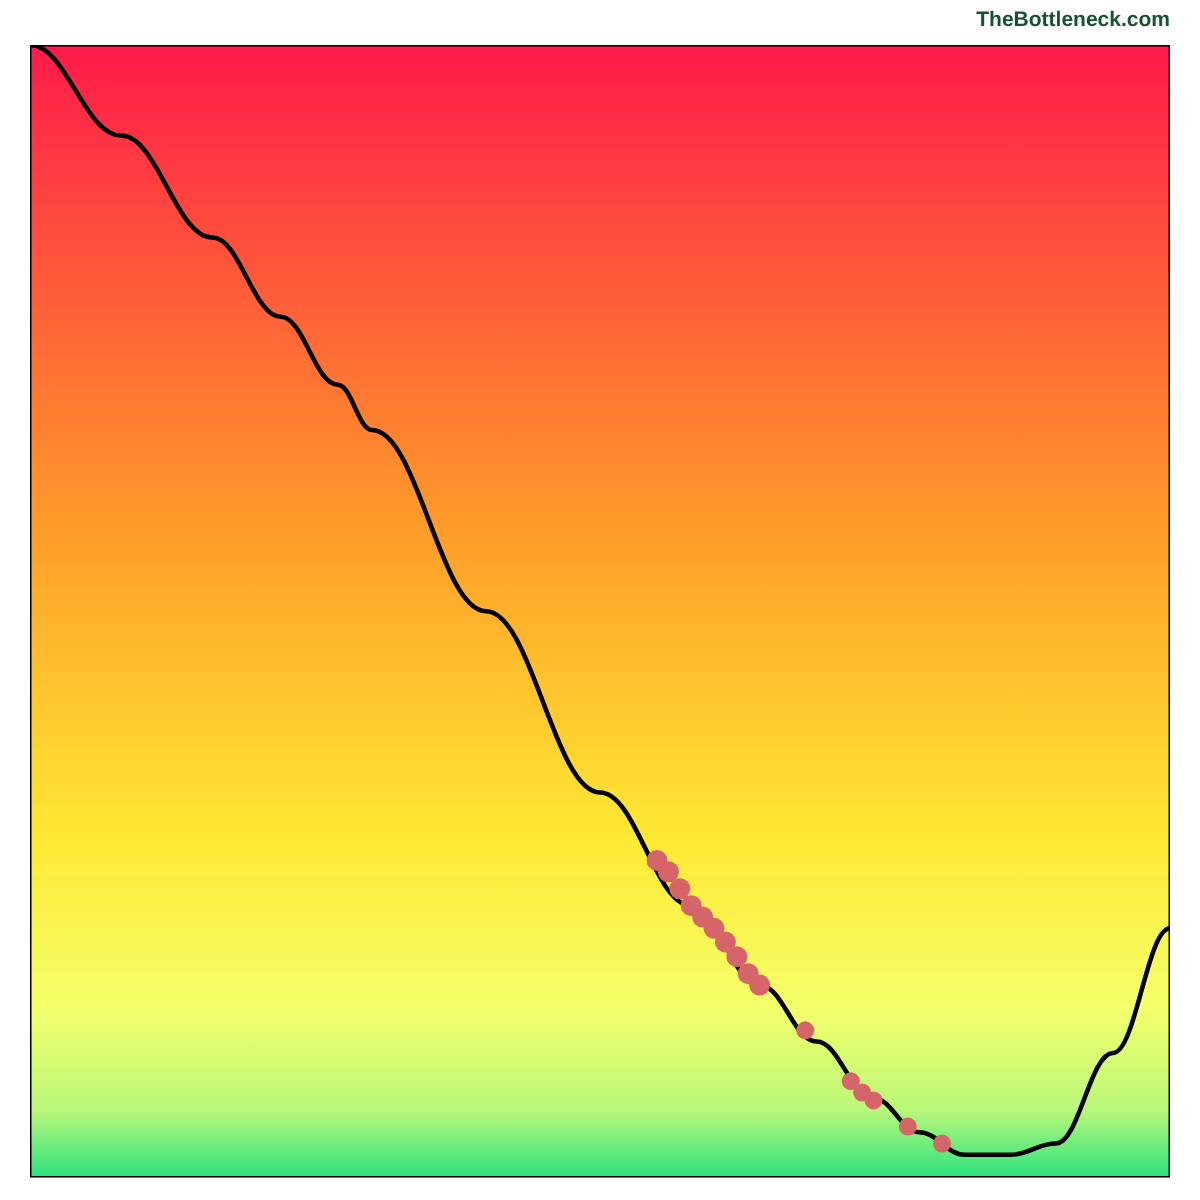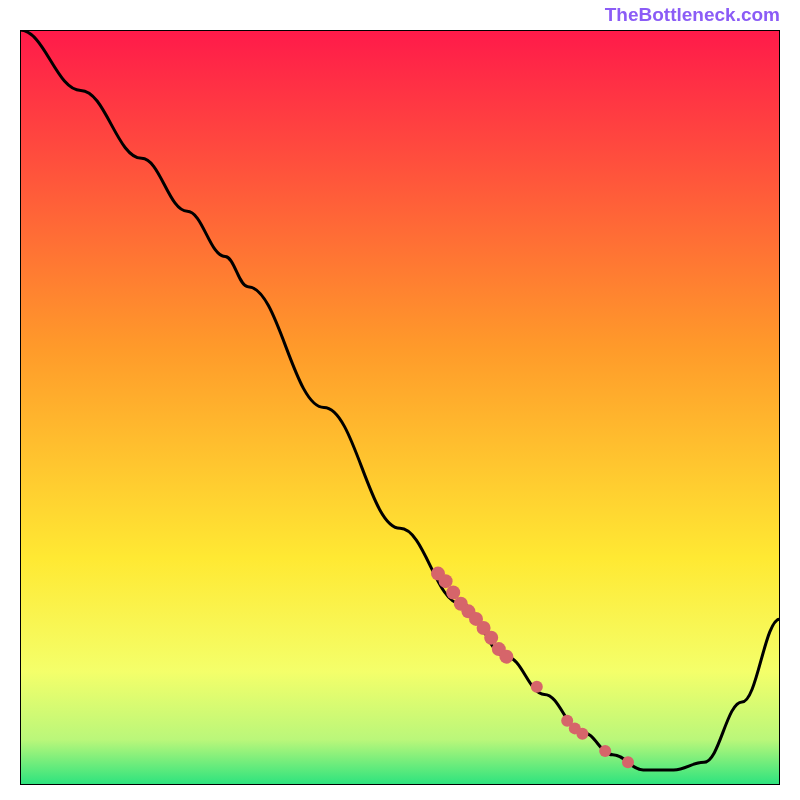--- a/index.html
+++ b/index.html
@@ -15,23 +15,23 @@
     position: absolute;
     left: 20px;
     top: 30px;
     width: 760px;
     height: 755px;
   }
   .watermark {
     position: absolute;
     top: 4px;
     right: 20px;
-    font-size: 19px;
+    font-size: 14px;
     font-weight: bold;
-    color: #8b5cf6;
+    color: #14532d;
     font-family: Arial, sans-serif;
   }
   svg { display: block; }
 </style>
 </head>
 <body>
 
 <div class="watermark">TheBottleneck.com</div>
 
 <div class="chart-area">

